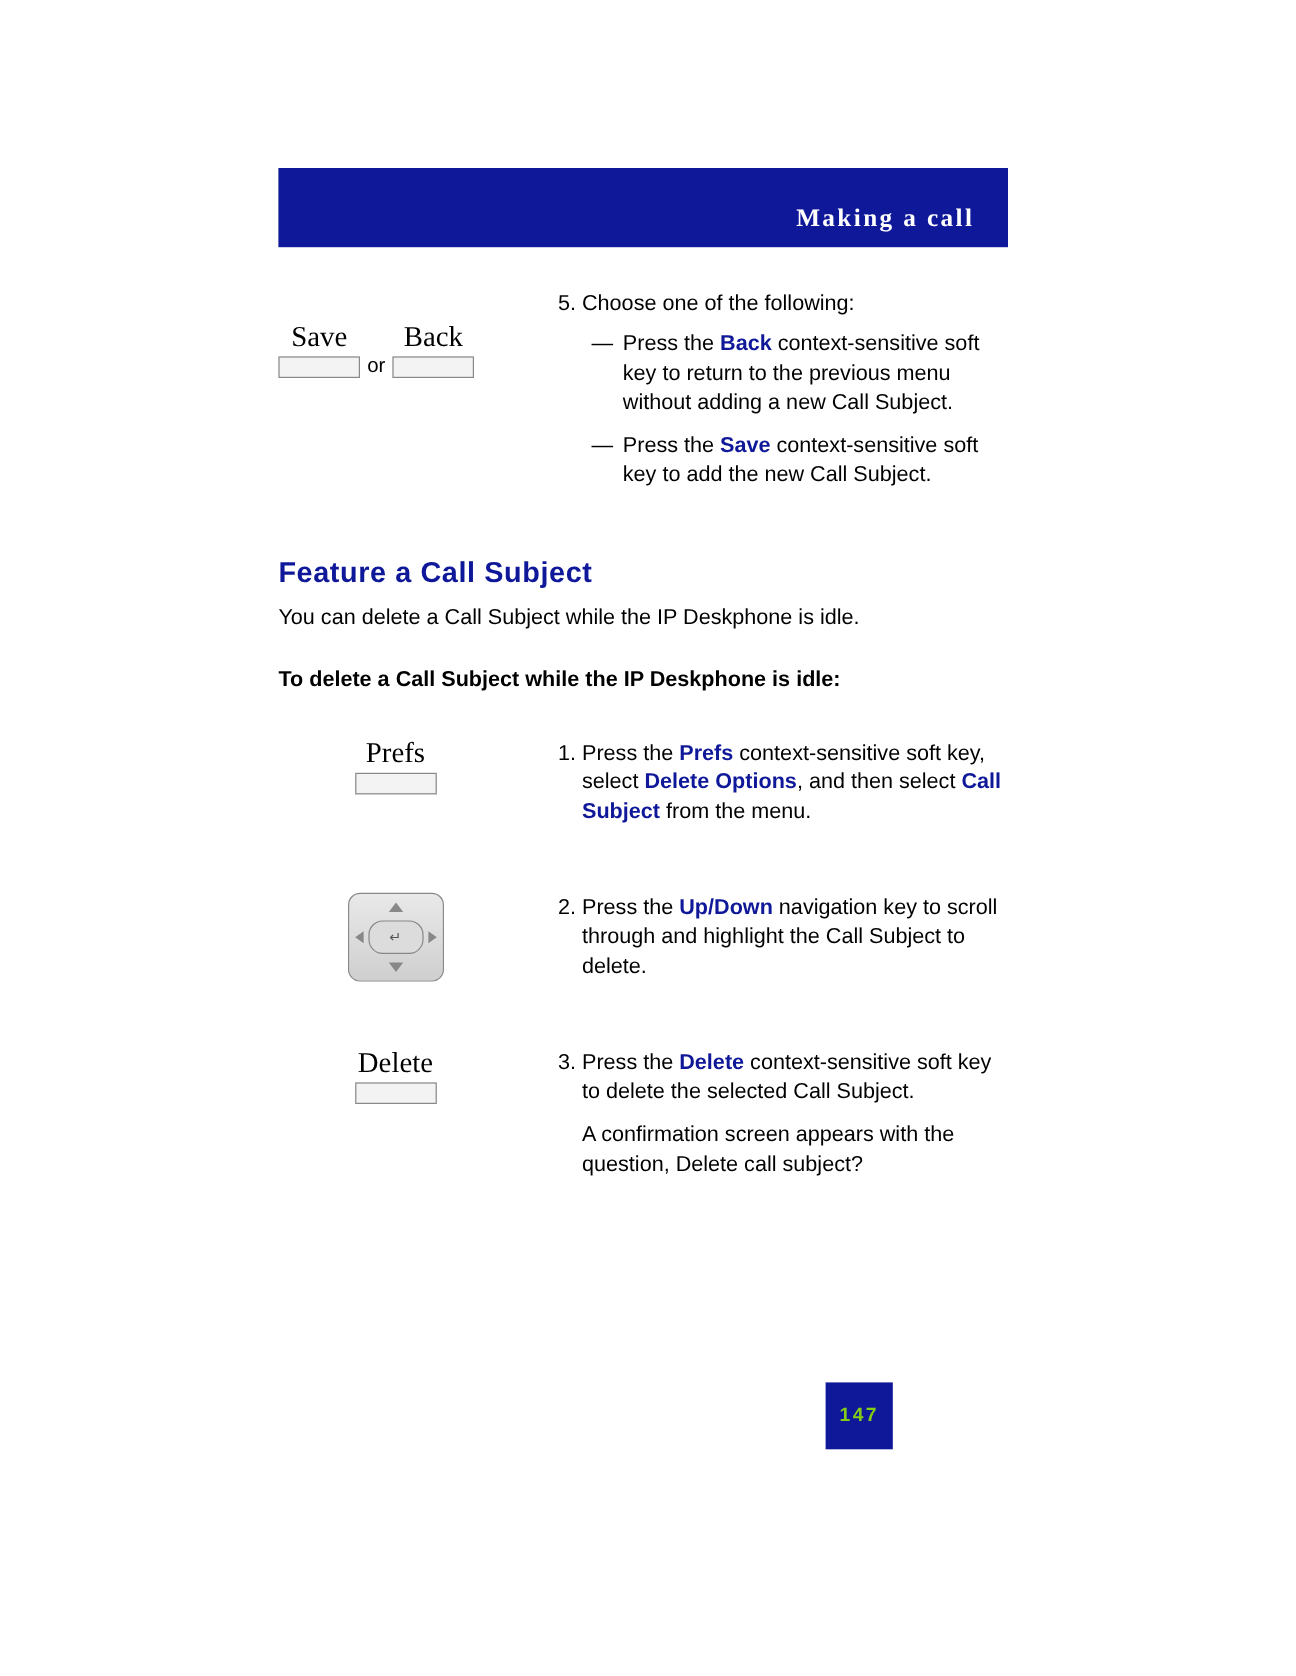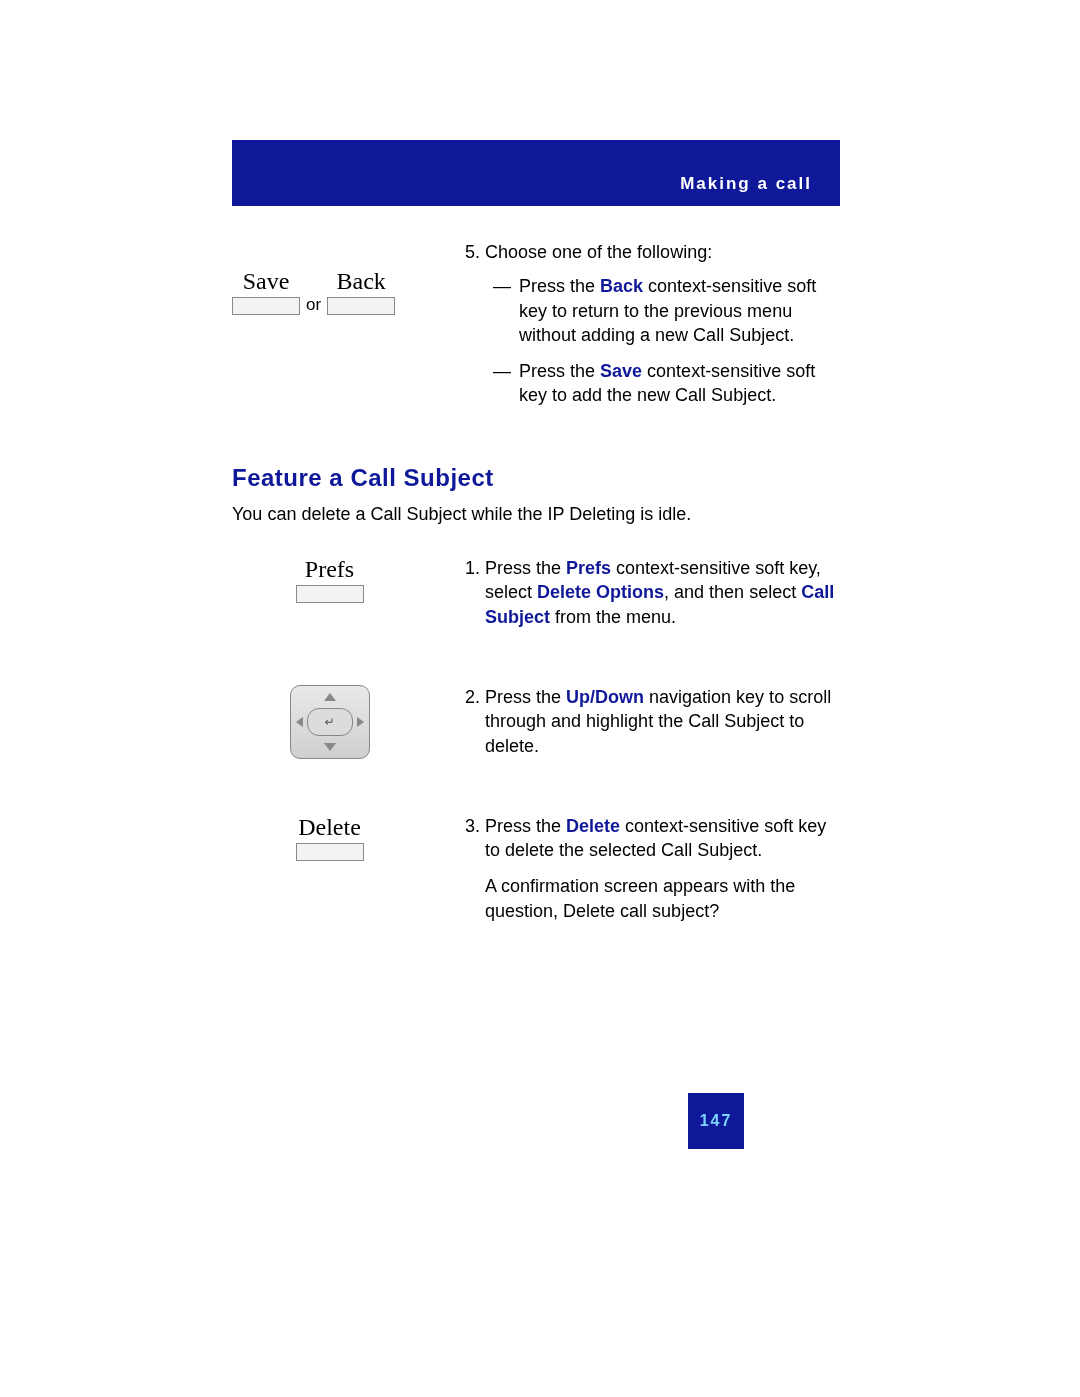--- a/index.html
+++ b/index.html
@@ -22,21 +22,22 @@
     background: #0f1899;
     color: #fff;
     position: relative;
   }
   .header-text {
     position: absolute;
     right: 28px;
     bottom: 12px;
     font-weight: bold;
     letter-spacing: 2px;
-    font-size: 17px;
+    font-size: 21px;
+    font-family: Liberation Serif, serif;
   }
   .content {
     margin: 34px 240px 0 232px;
   }
   .top-block {
     display: flex;
     align-items: flex-start;
     gap: 30px;
   }
   .visual-col {
@@ -193,21 +194,21 @@
   }
   .mono {
     font-family: Liberation Sans, sans-serif;
   }
   .page-number-box {
     margin: 160px 0 0 0;
     margin-left: 688px;
     width: 56px;
     height: 56px;
     background: #0f1899;
-    color: #7dd3fc;
+    color: #84cc16;
     font-weight: bold;
     font-size: 16px;
     letter-spacing: 2px;
     display: flex;
     align-items: center;
     justify-content: center;
   }
 </style>
 </head>
 <body>
@@ -245,21 +246,22 @@
               <li>
                 <span>Press the </span><span class="bold-blue">Save</span><span> context-sensitive soft key to add the new Call Subject.</span>
               </li>
             </ul>
           </li>
         </ol>
       </div>
     </div>
 
     <div class="section-heading">Feature a Call Subject</div>
-    <p class="para">You can delete a Call Subject while the IP Deleting is idle.</p>
+    <p class="para">You can delete a Call Subject while the IP Deskphone is idle.</p>
+    <p class="sub-heading">To delete a Call Subject while the IP Deskphone is idle:</p>
 
     <div class="step-row">
       <div class="visual-col">
         <div class="softkey-single">
           <div class="softkey-label">Prefs</div>
           <div class="softkey-btn"></div>
         </div>
       </div>
       <div class="text-col">
         <ol class="main-list" start="1">

